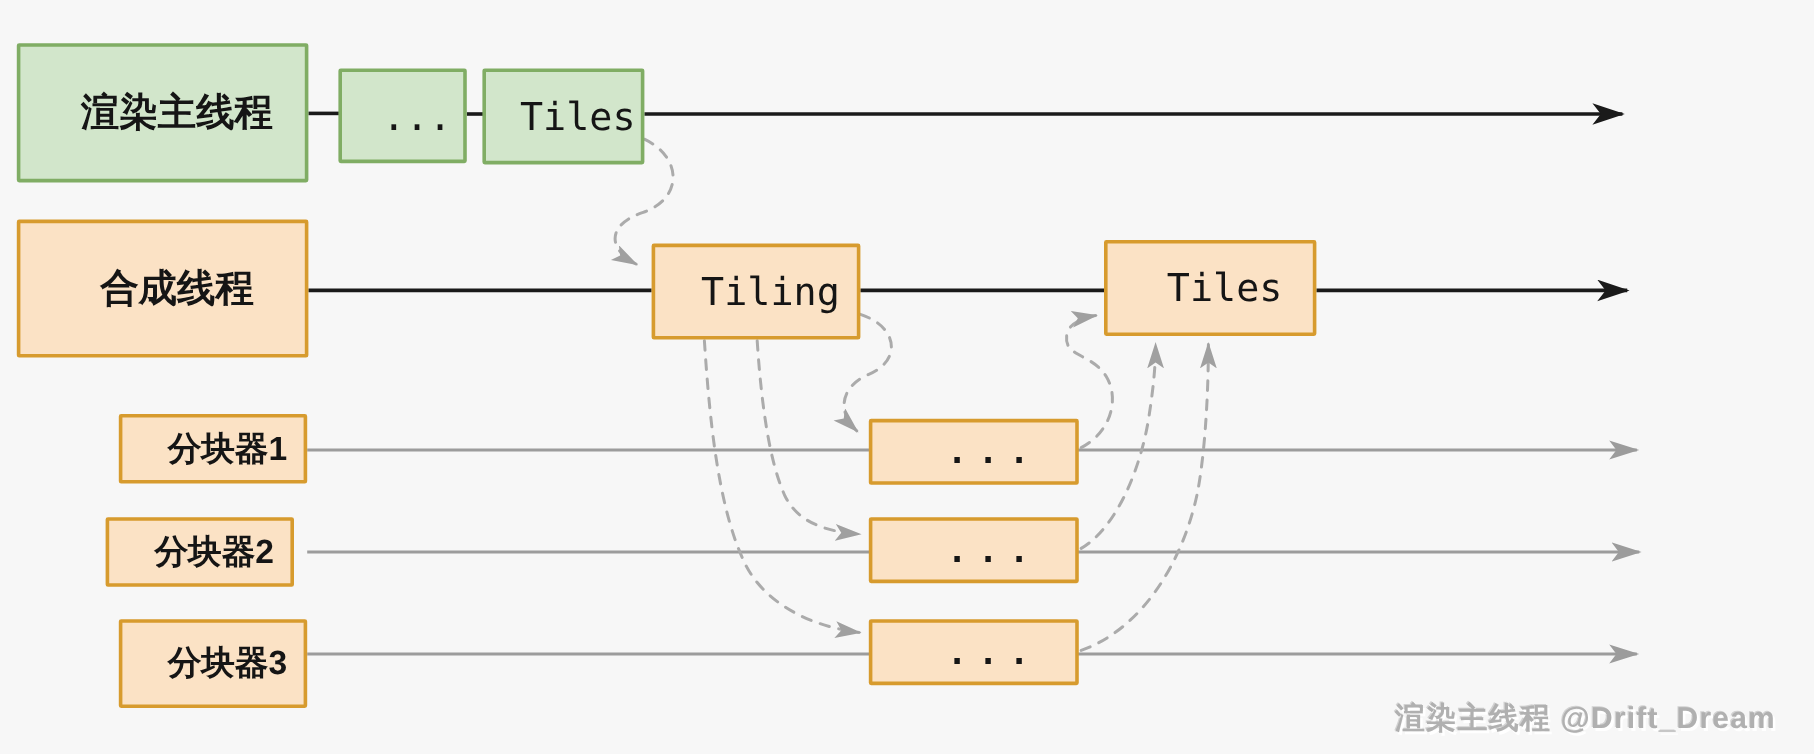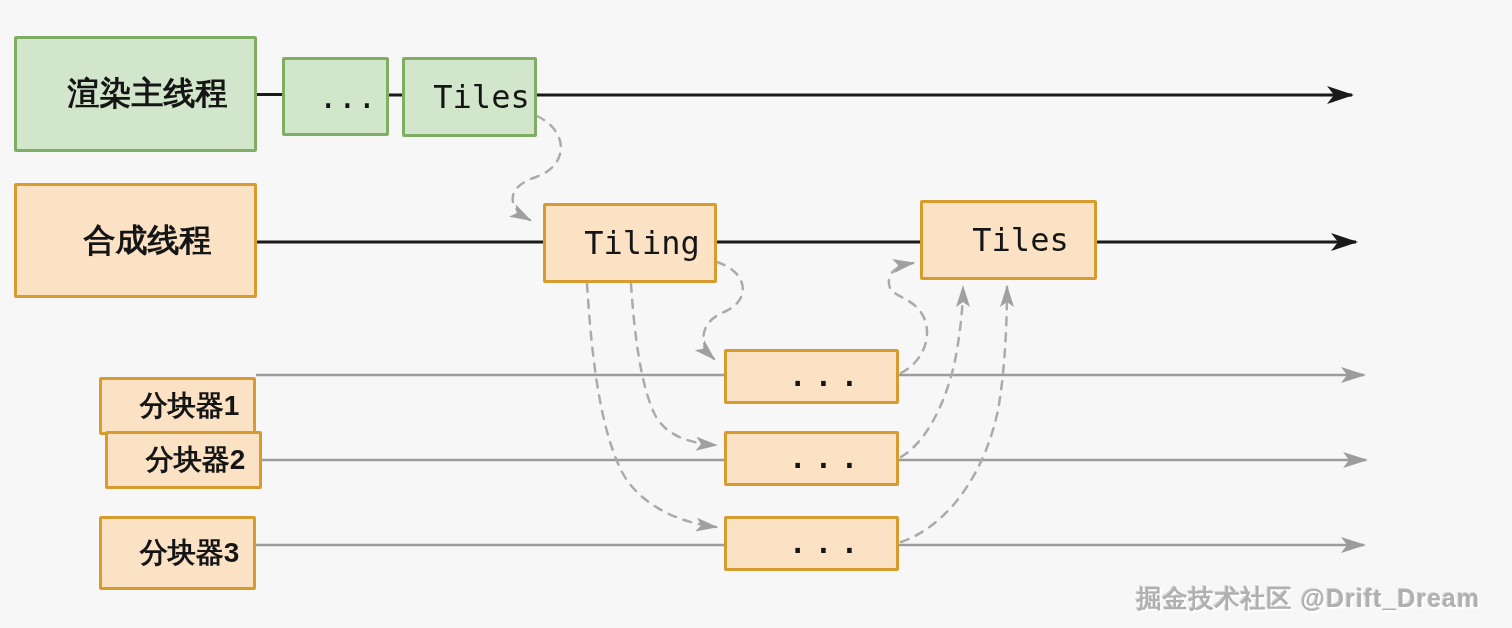--- a/index.html
+++ b/index.html
@@ -29,22 +29,22 @@
   .fs32{font-size:32px;}
   .fs28{font-size:28px;}
   .dots{letter-spacing:9px;text-indent:9px;font-weight:700;}
 
   .b-main{left:14px;top:36px;width:243px;height:116px;}
   .b-ellipsis-top{left:282px;top:57px;width:107px;height:79px;}
   .b-paint{left:402px;top:57px;width:135px;height:80px;}
   .b-compositor{left:14px;top:183px;width:243px;height:115px;}
   .b-tiling{left:543px;top:203px;width:174px;height:80px;}
   .b-tiles{left:920px;top:200px;width:177px;height:80px;}
-  .b-tiler1{left:99px;top:345px;width:157px;height:58px;margin-top:32px;}
-  .b-tiler2{left:105px;top:431px;width:157px;height:58px;}
+  .b-tiler1{left:99px;top:345px;width:157px;height:58px;}
+  .b-tiler2{left:88px;top:431px;width:157px;height:58px;}
   .b-tiler3{left:99px;top:516px;width:157px;height:74px;}
   .b-mid1{left:724px;top:349px;width:175px;height:55px;}
   .b-mid2{left:724px;top:431px;width:175px;height:55px;}
   .b-mid3{left:724px;top:516px;width:175px;height:55px;}
 
   .watermark{position:absolute;right:32px;top:582px;font-size:25px;letter-spacing:1px;
     color:var(--watermark);font-weight:700;
     text-shadow:2px 2px 0 rgba(255,255,255,.95), -1px -1px 0 rgba(140,140,140,.35);}
 </style>
 </head>
@@ -119,15 +119,15 @@
   <div class="box orange b-mid1">
     <span class="mono fs28 dots">...</span>
   </div>
   <div class="box orange b-mid2">
     <span class="mono fs28 dots">...</span>
   </div>
   <div class="box orange b-mid3">
     <span class="mono fs28 dots">...</span>
   </div>
 
-  <div class="watermark">掘金技术社区 @Drift_Dream</div>
+  <div class="watermark">渲染主线程 @Drift_Dream</div>
 
 </div>
 
 </body></html>

